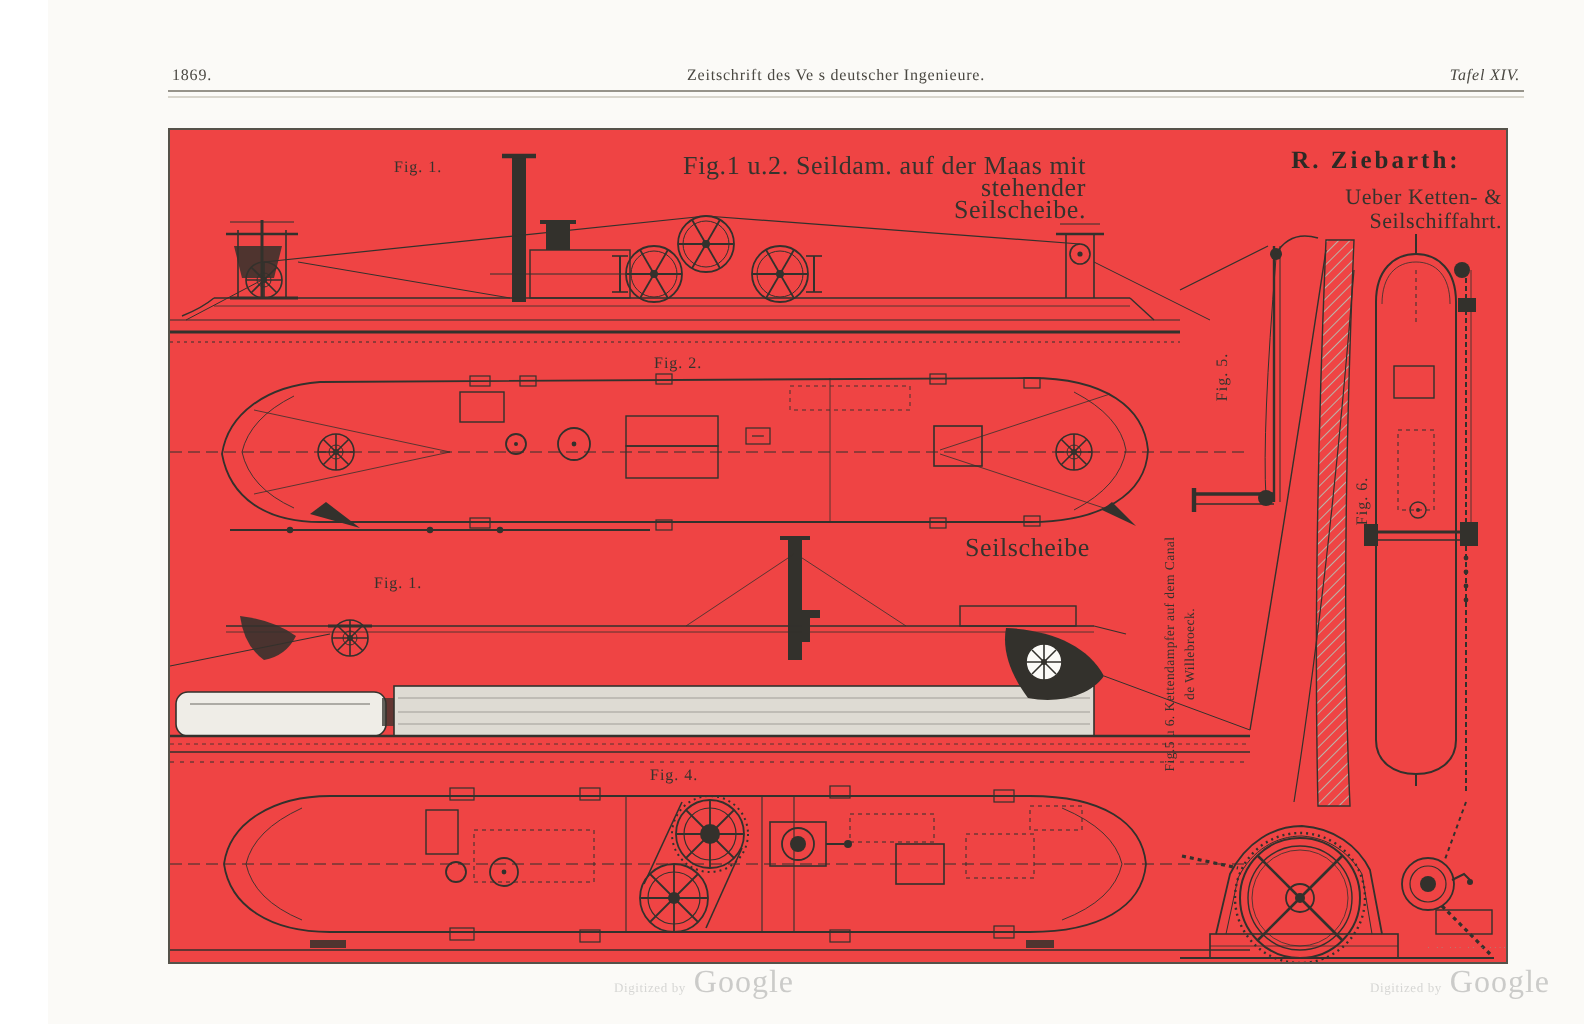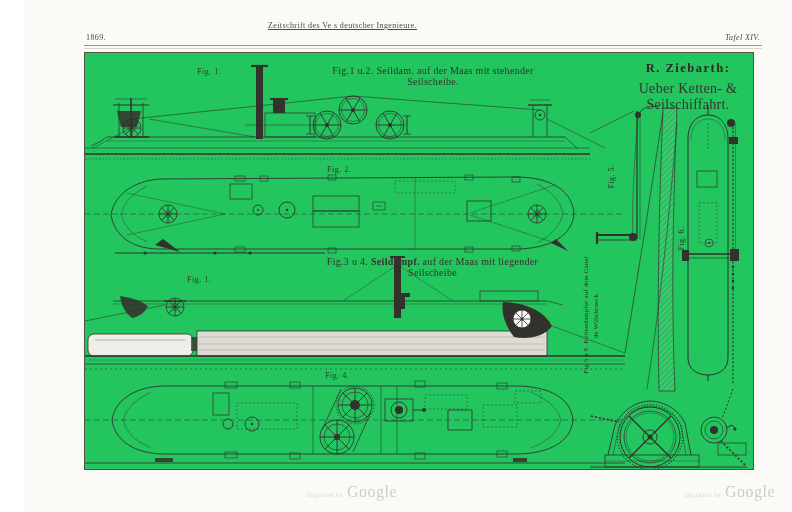--- a/index.html
+++ b/index.html
@@ -8,44 +8,44 @@
     background:#fbfaf7;
     font-family:"Liberation Serif","DejaVu Serif",serif;
     color:#2f2d28;
     margin-left:24px;
   }
   .abs{position:absolute;}
   
   .hdr{font-size:8px;letter-spacing:.4px;color:#4a4842;white-space:nowrap;}
   .hdr-rule{left:60px;top:45px;width:678px;height:2px;border-top:1px solid #96938a;border-bottom:1px solid #d8d5cc;}
   
-  .plate{left:60px;top:52px;width:668px;height:416px;border:1px solid #55524a;background:#22c55e;}
+  .plate{left:60px;top:64px;width:668px;height:416px;border:1px solid #55524a;background:#ef4444;}
   .plate svg{position:absolute;left:0;top:0;}
   
   .figlab{font-size:8px;letter-spacing:.5px;color:#35332d;white-space:nowrap;}
-  .cap{font-size:10px;letter-spacing:.3px;color:#35332d;text-align:center;line-height:11px;}
+  .cap{font-size:13px;letter-spacing:.3px;color:#35332d;text-align:right;line-height:11px;}
   .author{font-size:12.5px;font-weight:bold;letter-spacing:1.5px;text-align:center;color:#2c2a25;}
-  .subtitle{font-size:14px;letter-spacing:.3px;text-align:center;color:#35332d;margin-top:5px;font-weight:normal;}
+  .subtitle{font-size:11px;letter-spacing:.3px;text-align:right;color:#35332d;margin-top:5px;font-weight:normal;}
   .rot{transform:rotate(-90deg);transform-origin:center center;text-align:center;white-space:nowrap;}
   .cap56{font-size:6.8px;line-height:10px;letter-spacing:.2px;color:#35332d;}
   .fig7cap{font-size:7.5px;line-height:10.5px;text-align:center;color:#35332d;}
   .fig7cap .t{font-size:8px;}
   
   .imprint{font-size:4px;letter-spacing:1px;color:#9b978d;text-align:right;}
   .wm{color:#cdcdcb;white-space:nowrap;}
   .wm .d{font-size:6.5px;letter-spacing:.3px;color:#d6d6d4;}
   .wm .g{font-size:16px;font-family:"Liberation Serif",serif;letter-spacing:.5px;color:#cbcbc9;}
 </style>
 </head>
 <body>
 
 <div class="page">
 
   <span class="abs hdr" style="left:62px;top:33px;">1869.</span>
-  <span class="abs hdr" style="left:244px;top:21px;width:300px;text-decoration:underline;">Zeitschrift des Ve s deutscher Ingenieure.</span>
+  <span class="abs hdr" style="left:244px;top:33px;width:300px;text-align:center;">Zeitschrift des Ve s deutscher Ingenieure.</span>
   <span class="abs hdr" style="left:676px;top:33px;width:60px;text-align:right;font-style:italic;">Tafel XIV.</span>
   <div class="abs hdr-rule"></div>
 
   <div class="abs plate">
 
     <svg width="668" height="416" viewBox="0 0 668 416">
       <defs>
         <pattern id="hatch" width="4" height="4" patternUnits="userSpaceOnUse" patternTransform="rotate(45)">
           <line x1="0" y1="0" x2="0" y2="4" stroke="#b9b5aa" stroke-width="1"></line>
         </pattern>
@@ -333,21 +333,20 @@
     </div>
 
     <div class="abs" style="left:540px;top:8px;width:126px;">
       <div class="author">R. Ziebarth:</div>
       <div class="subtitle">Ueber Ketten- &amp; Seilschiffahrt.</div>
     </div>
 
     <span class="abs figlab" style="left:242px;top:112px;">Fig. 2.</span>
 
     <div class="abs cap" style="left:235px;top:203px;width:225px;">
-      <div><span>Fig.3 u 4. </span><b>Seildampf.</b><span> auf der Maas mit liegender</span></div>
       <div>Seilscheibe</div>
     </div>
 
     <span class="abs figlab" style="left:102px;top:222px;">Fig. 1.</span>
     <span class="abs figlab" style="left:240px;top:318px;">Fig. 4.</span>
 
     <span class="abs figlab rot" style="left:508px;top:119px;width:36px;">Fig. 5.</span>
     <span class="abs figlab rot" style="left:578px;top:181px;width:36px;">Fig. 6.</span>
 
     <div class="abs rot cap56" style="left:426px;top:252px;width:160px;">

